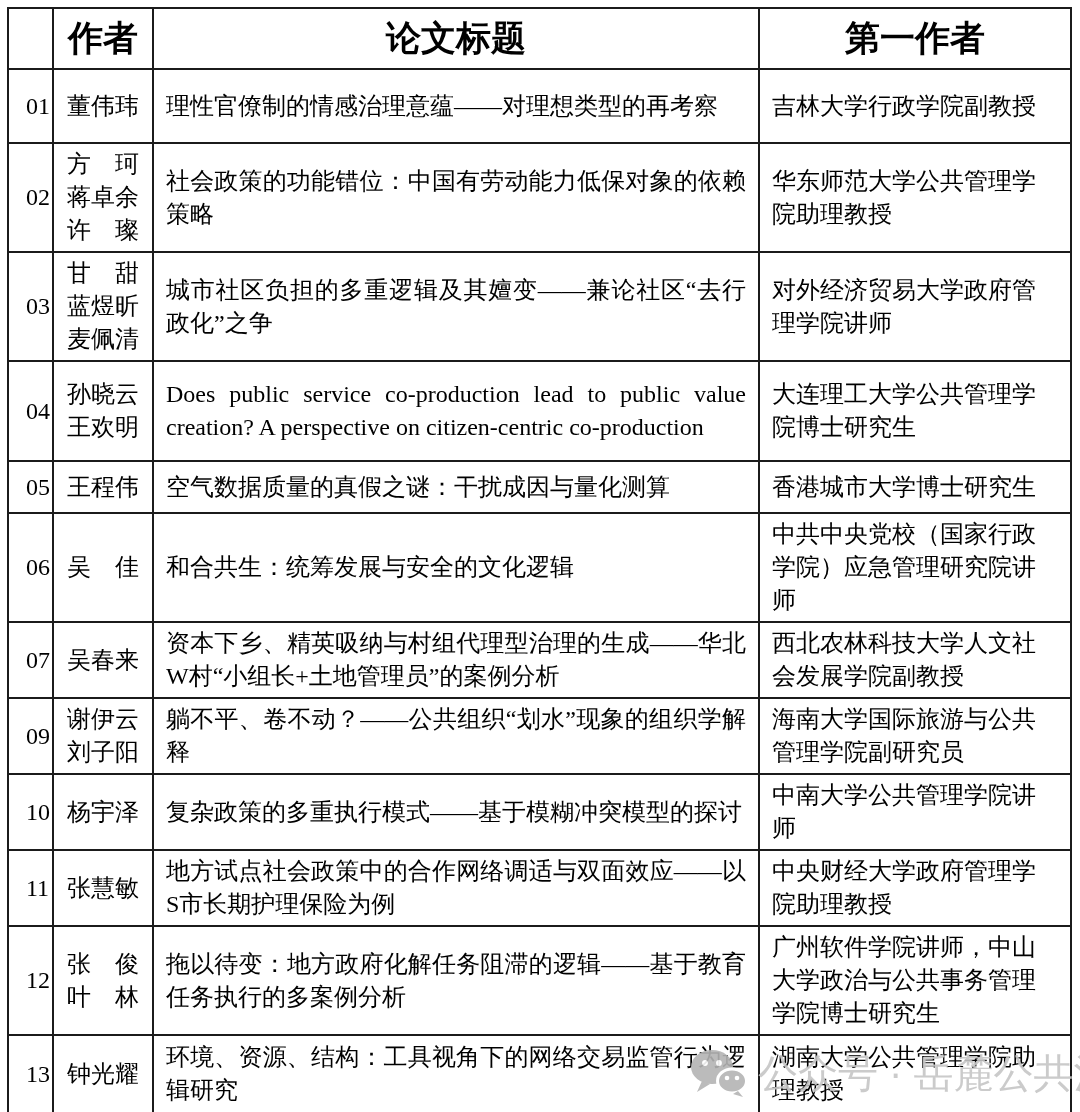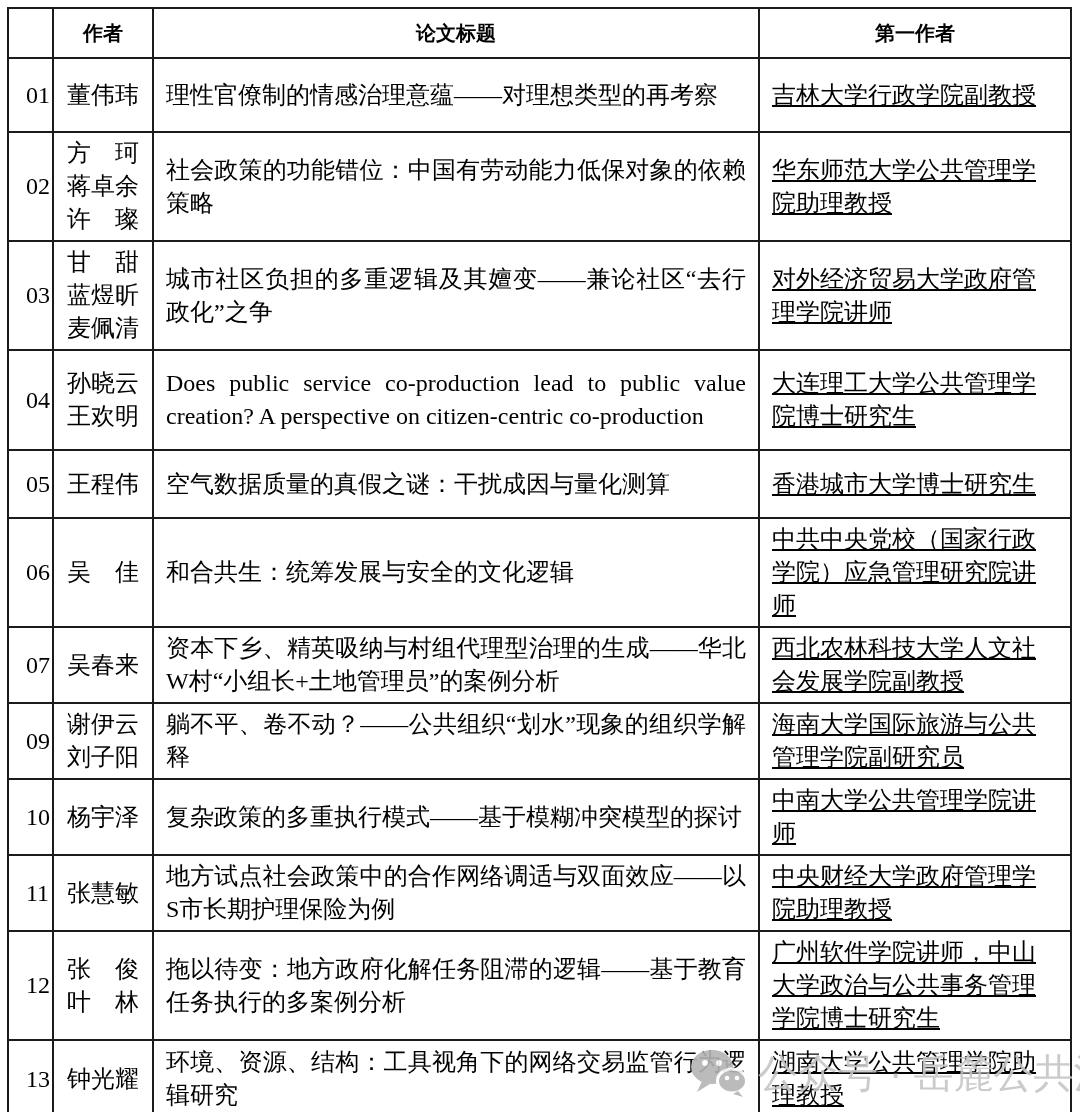--- a/index.html
+++ b/index.html
@@ -11,34 +11,34 @@
   table.paper-table{
     border-collapse:collapse;table-layout:fixed;
     position:absolute;left:7px;top:7px;width:1063px;
   }
   .paper-table th,.paper-table td{
     border:2px solid #1b1b1b;vertical-align:middle;
     overflow:hidden;
   }
   .paper-table th{
     font-family:"Liberation Sans","DejaVu Sans",sans-serif;
-    font-weight:bold;font-size:20px;text-align:center;
+    font-weight:bold;font-size:35px;text-align:center;
     padding:6px 2px;
   }
   .paper-table td{font-size:24px;line-height:33px;}
   .c-no{text-align:center;padding:2px 17px;border-radius:19px;}
   .c-authors{
     text-align:center;white-space:pre-line;padding:4px 2px;
   }
   .c-title{
     text-align:justify;text-align-last:left;text-justify:inter-ideograph;
     padding:4px 12px;
     margin-left:24px;
   }
-  .c-affil{text-align:left;padding:4px 12px;text-decoration:underline;}
+  .c-affil{text-align:left;padding:4px 12px;}
   .watermark{
     position:absolute;left:690px;top:1040px;width:390px;height:66px;
     display:flex;align-items:center;gap:10px;z-index:5;
     pointer-events:none;opacity:0.9;
   }
   .wm-icon{flex:0 0 auto;display:block;line-height:0;}
   .wm-text{
     font-family:"Liberation Sans","DejaVu Sans",sans-serif;
     font-size:40px;color:#c6c6c6;white-space:nowrap;letter-spacing:0px;
   }
@@ -82,21 +82,21 @@
     <td class="c-title">城市社区负担的多重逻辑及其嬗变——兼论社区“去行政化”之争</td>
     <td class="c-affil">对外经济贸易大学政府管理学院讲师</td>
   </tr>
   <tr style="height:100px">
     <td class="c-no">04</td>
     <td class="c-authors">孙晓云
 王欢明</td>
     <td class="c-title">Does public service co-production lead to public value creation? A perspective on citizen-centric co-production</td>
     <td class="c-affil">大连理工大学公共管理学院博士研究生</td>
   </tr>
-  <tr style="height:68px">
+  <tr style="height:52px">
     <td class="c-no">05</td>
     <td class="c-authors">王程伟</td>
     <td class="c-title">空气数据质量的真假之谜：干扰成因与量化测算</td>
     <td class="c-affil">香港城市大学博士研究生</td>
   </tr>
   <tr style="height:82px">
     <td class="c-no">06</td>
     <td class="c-authors">吴　佳</td>
     <td class="c-title">和合共生：统筹发展与安全的文化逻辑</td>
     <td class="c-affil">中共中央党校（国家行政学院）应急管理研究院讲师</td>

